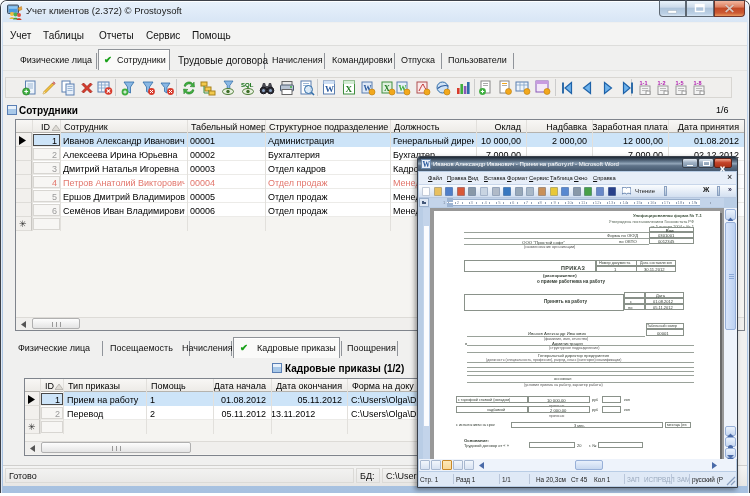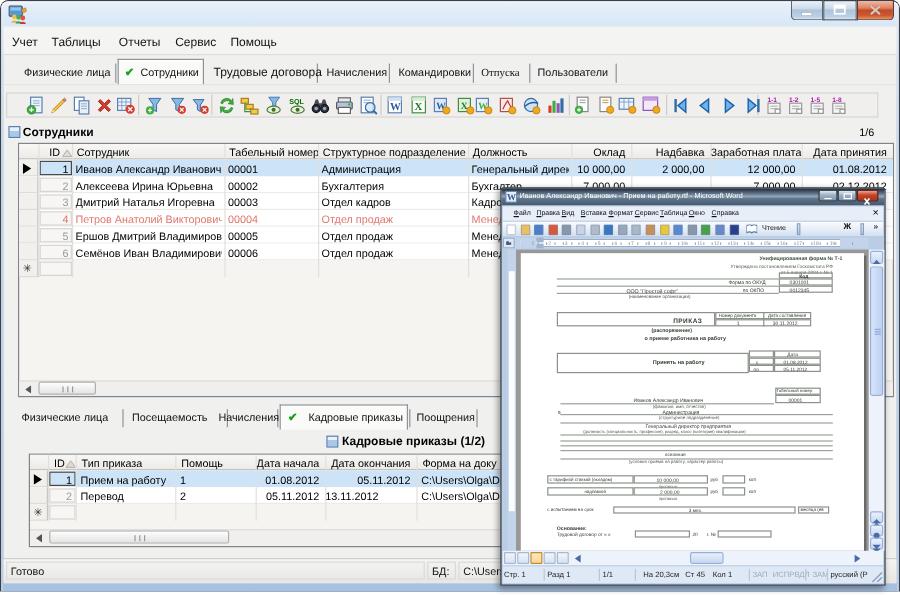--- a/index.html
+++ b/index.html
@@ -16,20 +16,21 @@
 <rect x="1.8" y="2.3" width="8.4" height="6" fill="#4a9ae0"></rect>
 <rect x="1.8" y="2.3" width="8.4" height="2.5" fill="#8ec6f2"></rect>
 <path d="M11 4 L14.5 2.5 L15 5.5 L12 7 Z" fill="#e8a23c" stroke="#a87018" stroke-width=".4"></path>
 <circle cx="5" cy="10" r="2" fill="#f0c040"></circle>
       <path d="M2.5 15 C2.5 12.5 7.5 12.5 7.5 15 Z" fill="#e8b43c"></path>
 <circle cx="8.5" cy="10.5" r="2" fill="#50b050"></circle>
       <path d="M6 15.5 C6 13 11 13 11 15.5 Z" fill="#3f9e3f"></path>
 <circle cx="12" cy="11" r="2" fill="#e05040"></circle>
       <path d="M9.5 16 C9.5 13.5 14.5 13.5 14.5 16 Z" fill="#cc3a28"></path>
 </svg>
+<div class="tx" style="left:26px;top:5px;font-size:9.5px;color:#1a1a1a;">Учет клиентов (2.372) © Prostoysoft</div>
 <div class="a" style="left:659px;top:0px;width:27px;height:17px;border:1px solid #5d6772;border-top:1px solid #39404a;border-radius:0 0 0 4px;background:linear-gradient(180deg,#e9f2fa 0%,#cddbea 40%,#aec4da 50%,#bcd0e5 85%,#d5e4f2 100%);"><svg width="25" height="15" viewBox="0 0 25 15">
         <rect x="8" y="9.5" width="8.5" height="2.6" fill="#fff" stroke="#93a1b0" stroke-width=".4"></rect>
       </svg></div>
 <div class="a" style="left:686px;top:0px;width:28px;height:17px;border:1px solid #5d6772;border-top:1px solid #39404a;background:linear-gradient(180deg,#e9f2fa 0%,#cddbea 40%,#aec4da 50%,#bcd0e5 85%,#d5e4f2 100%);"><svg width="26" height="15" viewBox="0 0 26 15">
         <rect x="8.5" y="3.5" width="8.5" height="7" fill="none" stroke="#fff" stroke-width="1.4"></rect>
         <rect x="8.5" y="3.5" width="8.5" height="2.6" fill="#fff"></rect>
       </svg></div>
 <div class="a" style="left:714px;top:0px;width:31px;height:17px;border:1px solid #73352a;border-top:1px solid #39404a;border-radius:0 0 4px 0;background:linear-gradient(180deg,#f2b79f 0%,#dd8263 38%,#c24a26 50%,#cc5a34 80%,#e8995f 100%);"><svg width="29" height="15" viewBox="0 0 29 15">
         <path d="M10.8 4.2 L18.2 10.8 M18.2 4.2 L10.8 10.8" stroke="#fff" stroke-width="1.8"></path>
         <path d="M10.8 4.2 L18.2 10.8 M18.2 4.2 L10.8 10.8" stroke="#5e1d08" stroke-width="2.6" opacity=".25"></path>
@@ -46,21 +47,21 @@
 <div class="a" style="left:264px;top:53px;width:1px;height:16px;background:#90949a;"></div>
 <div class="a" style="left:324px;top:53px;width:1px;height:16px;background:#90949a;"></div>
 <div class="a" style="left:394px;top:53px;width:1px;height:16px;background:#90949a;"></div>
 <div class="a" style="left:441px;top:53px;width:1px;height:16px;background:#90949a;"></div>
 <div class="a" style="left:513px;top:53px;width:1px;height:16px;background:#90949a;"></div>
 <div class="tx" style="left:20px;top:55px;font-size:9px;color:#111;">Физические лица</div>
 <div class="tx" style="left:117px;top:55px;font-size:9px;color:#111;">Сотрудники</div>
 <div class="tx" style="left:178px;top:55px;font-size:10px;color:#111;">Трудовые договора</div>
 <div class="tx" style="left:272px;top:55px;font-size:9px;color:#111;">Начисления</div>
 <div class="tx" style="left:332px;top:55px;font-size:9px;color:#111;">Командировки</div>
-<div class="tx" style="left:401px;top:55px;font-size:9px;color:#111;font-family:Liberation Serif, serif;">Отпуска</div>
+<div class="tx" style="left:401px;top:55px;font-size:9px;color:#111;">Отпуска</div>
 <div class="tx" style="left:448px;top:55px;font-size:9px;color:#111;">Пользователи</div>
 <div class="tx" style="left:104px;top:54px;font-size:9.5px;color:#18a018;font-weight:bold;">✔</div>
 <div class="a" style="left:3px;top:70px;width:744px;height:1px;background:#e4e4e2;"></div>
 <div class="a" style="left:5px;top:77px;width:727px;height:21px;border:1px solid #d8d6d2;background:#f0efed;"></div>
 <div class="a" style="left:115px;top:79px;width:1px;height:17px;background:#cccccc;"></div>
 <div class="a" style="left:176px;top:79px;width:1px;height:17px;background:#cccccc;"></div>
 <div class="a" style="left:317px;top:79px;width:1px;height:17px;background:#cccccc;"></div>
 <div class="a" style="left:474px;top:79px;width:1px;height:17px;background:#cccccc;"></div>
 <div class="a" style="left:555px;top:79px;width:1px;height:17px;background:#cccccc;"></div>
 <div class="a" style="left:631px;top:79px;width:1px;height:17px;background:#cccccc;"></div>
@@ -366,21 +367,21 @@
 <div class="tx" style="left:240px;top:342px;font-size:9.5px;color:#18a018;font-weight:bold;">✔</div>
 <div class="a" style="left:4px;top:360px;width:413px;height:16px;background:#f0f0ef;"></div>
 <div class="a" style="left:272px;top:363px;width:10px;height:10px;border:1px solid #5a7fb4;background:linear-gradient(180deg,#e8f1fa 35%,#a8c8e8 35%);"></div>
 <div class="tx" style="left:285px;top:362.5px;font-size:10px;color:#000;font-weight:bold;">Кадровые приказы (1/2)</div>
 <div class="a" style="left:24px;top:378px;width:676px;height:78px;background:#f5f4f1;border:1px solid #7f848c;"></div>
 <div class="a" style="left:25px;top:379px;width:674px;height:13px;background:linear-gradient(180deg,#f8f7f5,#edebe7);border-bottom:1px solid #b5b3ae;"></div>
 <div class="tx" style="left:45px;top:381px;font-size:9px;color:#000;">ID</div>
 <svg class="a" style="left:55px;top:384px" width="8" height="6" viewBox="0 0 8 6">
       <path d="M4 0 L8 5.5 L0 5.5 Z" fill="#dedbd5" stroke="#a8a5a0" stroke-width=".7"></path>
     </svg>
-<div class="tx" style="left:68px;top:381px;font-size:9px;color:#000;">Тип приказа</div>
+<div class="tx" style="left:68px;top:381px;font-size:9px;color:#000;">Тип приказы</div>
 <div class="tx" style="left:151px;top:381px;font-size:9px;color:#000;">Помощь</div>
 <div class="tx" style="left:213px;top:381px;font-size:9px;color:#000;width:53px;text-align:right;">Дата начала</div>
 <div class="tx" style="left:271px;top:381px;font-size:9px;color:#000;width:71px;text-align:right;">Дата окончания</div>
 <div class="tx" style="left:352px;top:381px;font-size:9px;color:#000;">Форма на доку</div>
 <div class="a" style="left:25px;top:392px;width:674px;height:14px;background:#fff;border-bottom:1px solid #ecebe8;"></div>
 <div class="a" style="left:63px;top:392px;width:636px;height:14px;background:#cde4f8;"></div>
 <div class="a" style="left:25px;top:392px;width:15px;height:14px;background:#f2f0ed;border-right:1px solid #c8c6c2;border-bottom:1px solid #dedcd8;"></div>
 <svg class="a" style="left:28px;top:395px" width="7" height="9" viewBox="0 0 7 9">
       <path d="M0 0 L7 4.5 L0 9 Z" fill="#000"></path>
     </svg>

